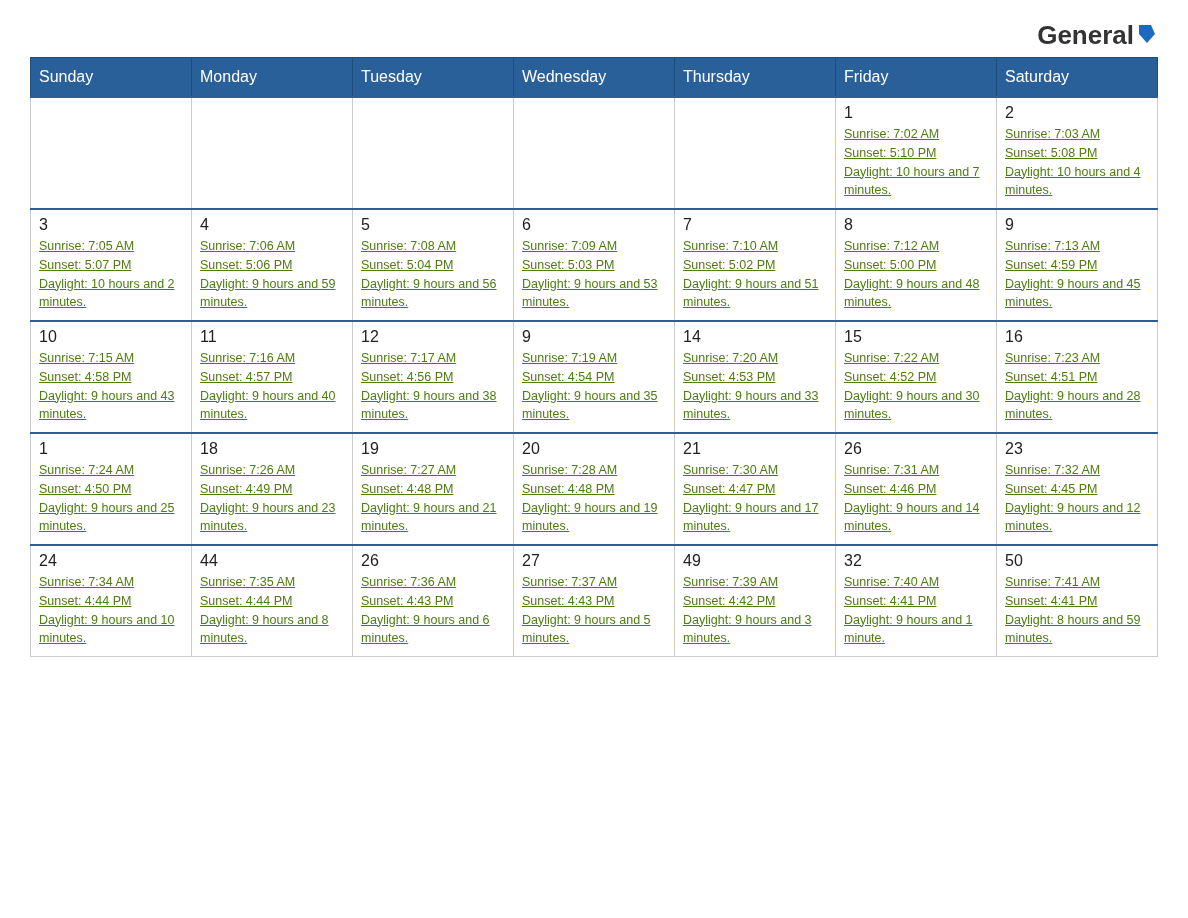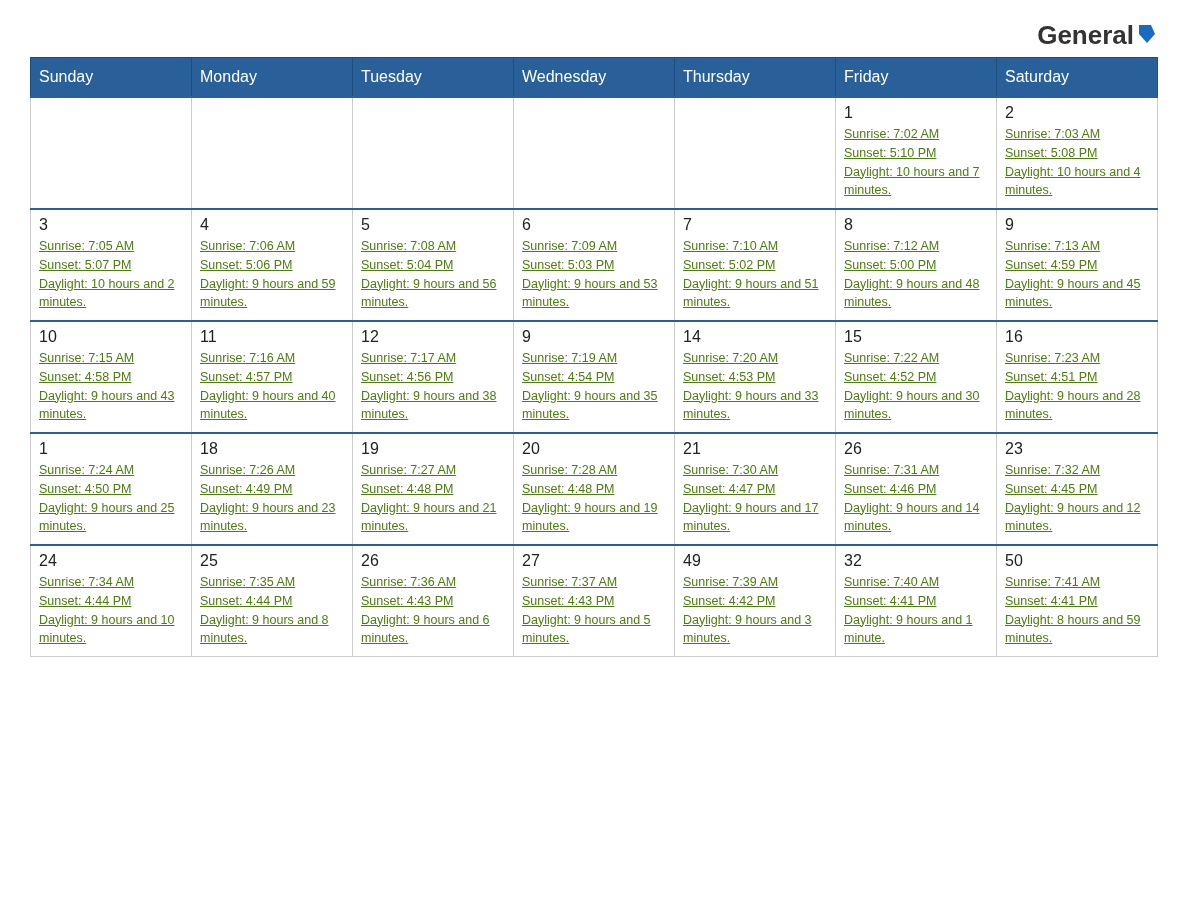--- a/index.html
+++ b/index.html
@@ -232,21 +232,21 @@
           <span class="day-number">23</span>
           <div class="day-info">Sunrise: 7:32 AM<br>Sunset: 4:45 PM<br>Daylight: 9 hours and 12 minutes.</div>
         </td>
       </tr>
       <tr>
         <td>
           <span class="day-number">24</span>
           <div class="day-info">Sunrise: 7:34 AM<br>Sunset: 4:44 PM<br>Daylight: 9 hours and 10 minutes.</div>
         </td>
         <td>
-          <span class="day-number">25</span>
+          <span class="day-number">44</span>
           <div class="day-info">Sunrise: 7:35 AM<br>Sunset: 4:44 PM<br>Daylight: 9 hours and 8 minutes.</div>
         </td>
         <td>
           <span class="day-number">26</span>
           <div class="day-info">Sunrise: 7:36 AM<br>Sunset: 4:43 PM<br>Daylight: 9 hours and 6 minutes.</div>
         </td>
         <td>
           <span class="day-number">27</span>
           <div class="day-info">Sunrise: 7:37 AM<br>Sunset: 4:43 PM<br>Daylight: 9 hours and 5 minutes.</div>
         </td>

